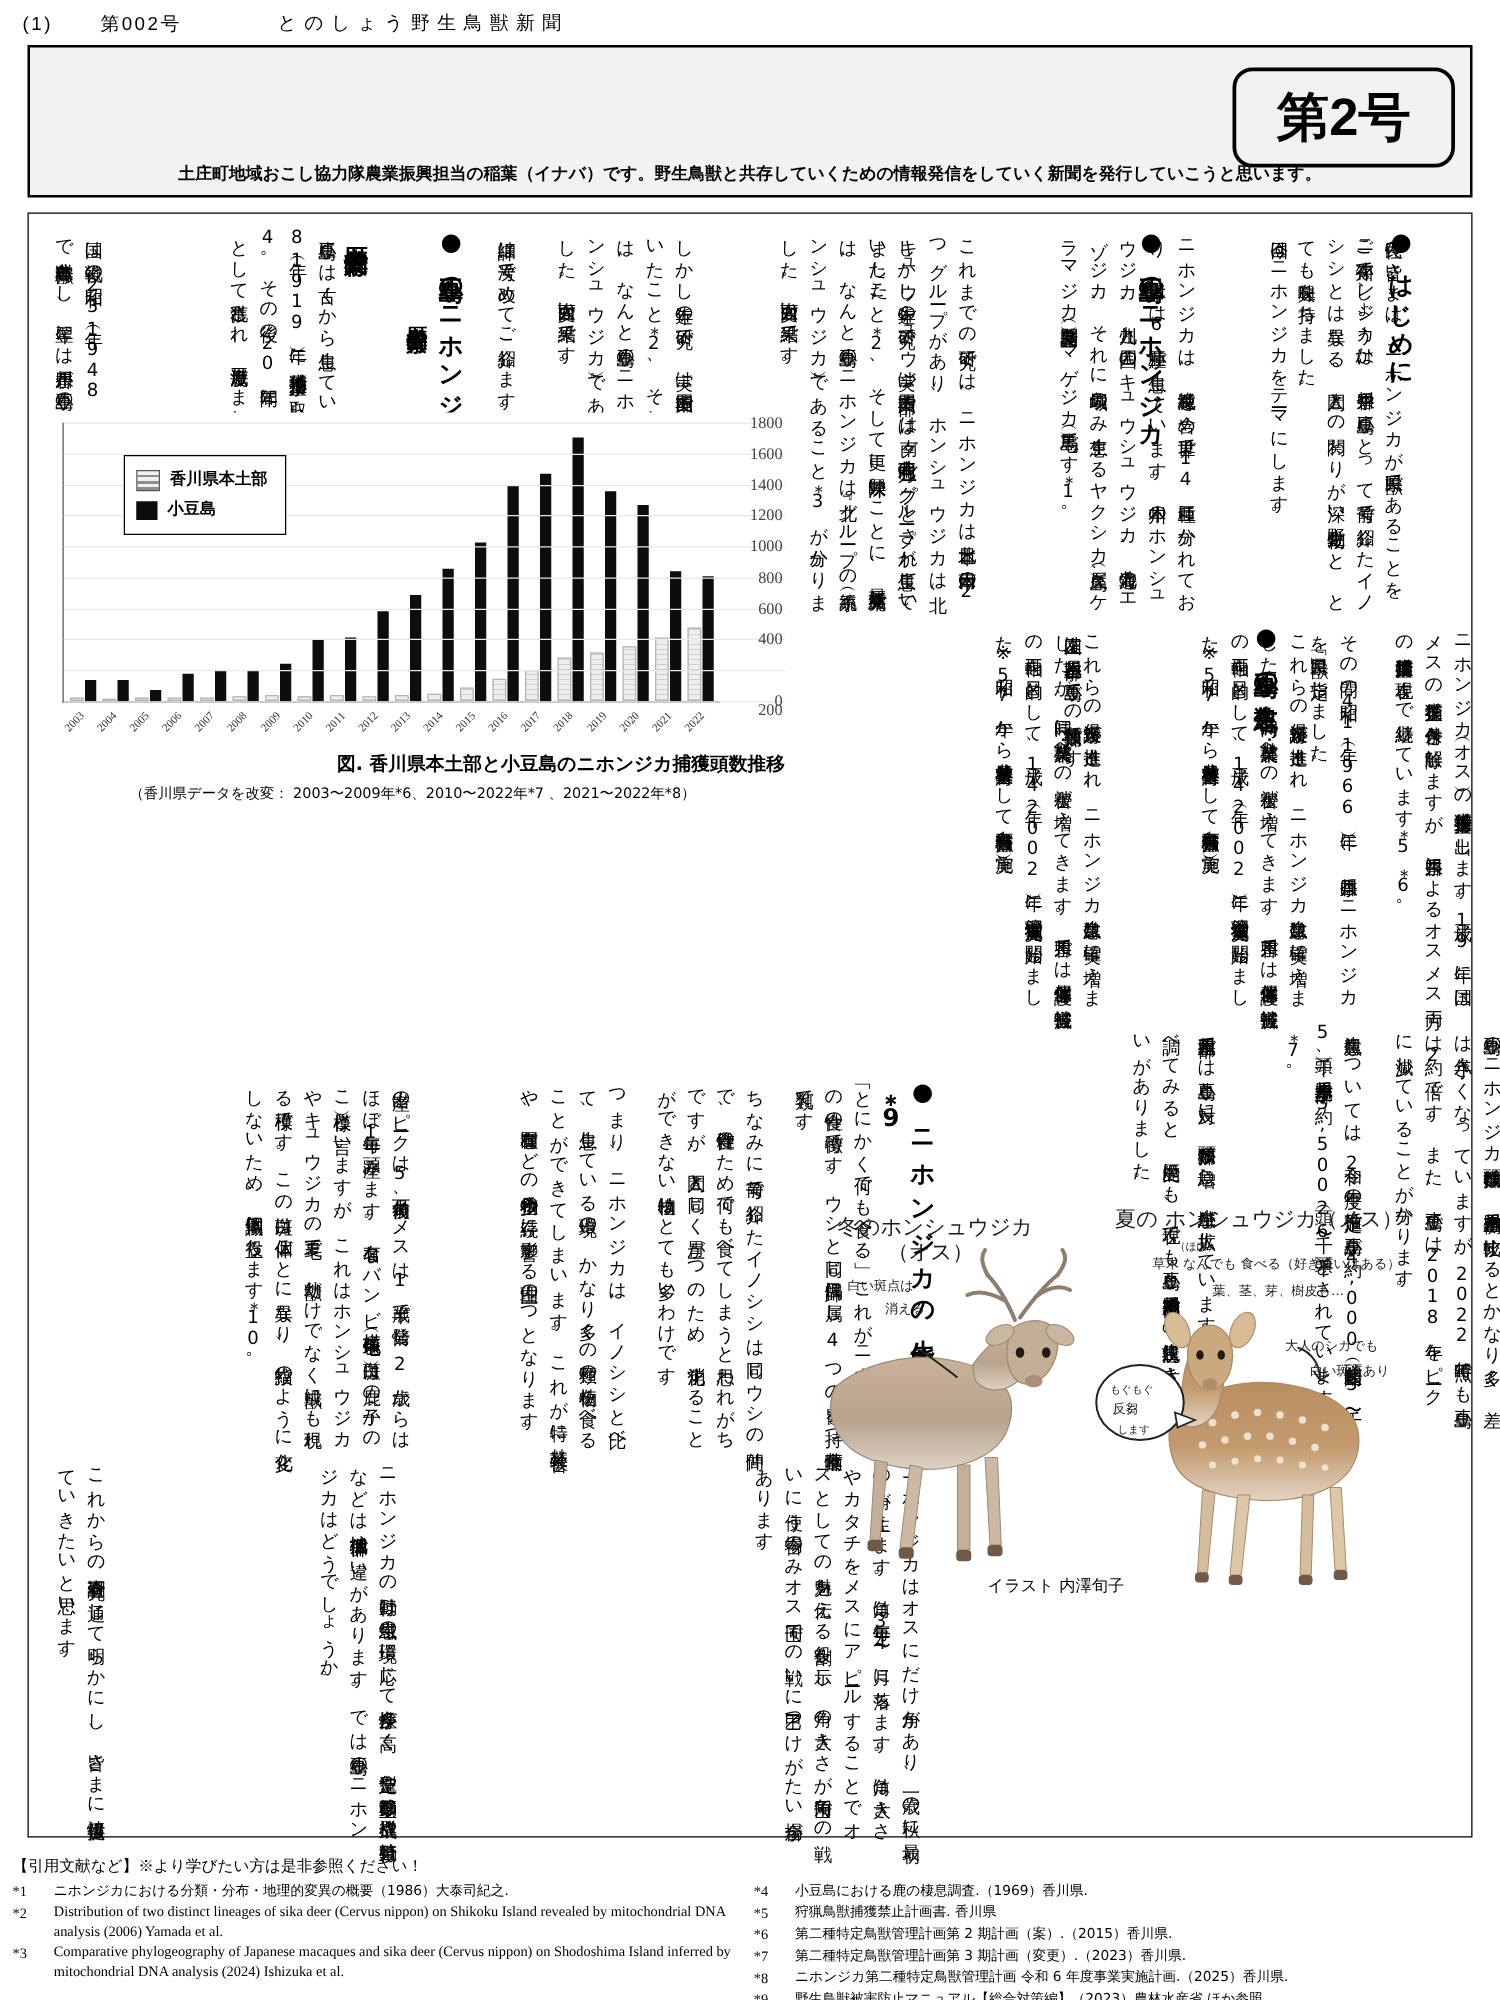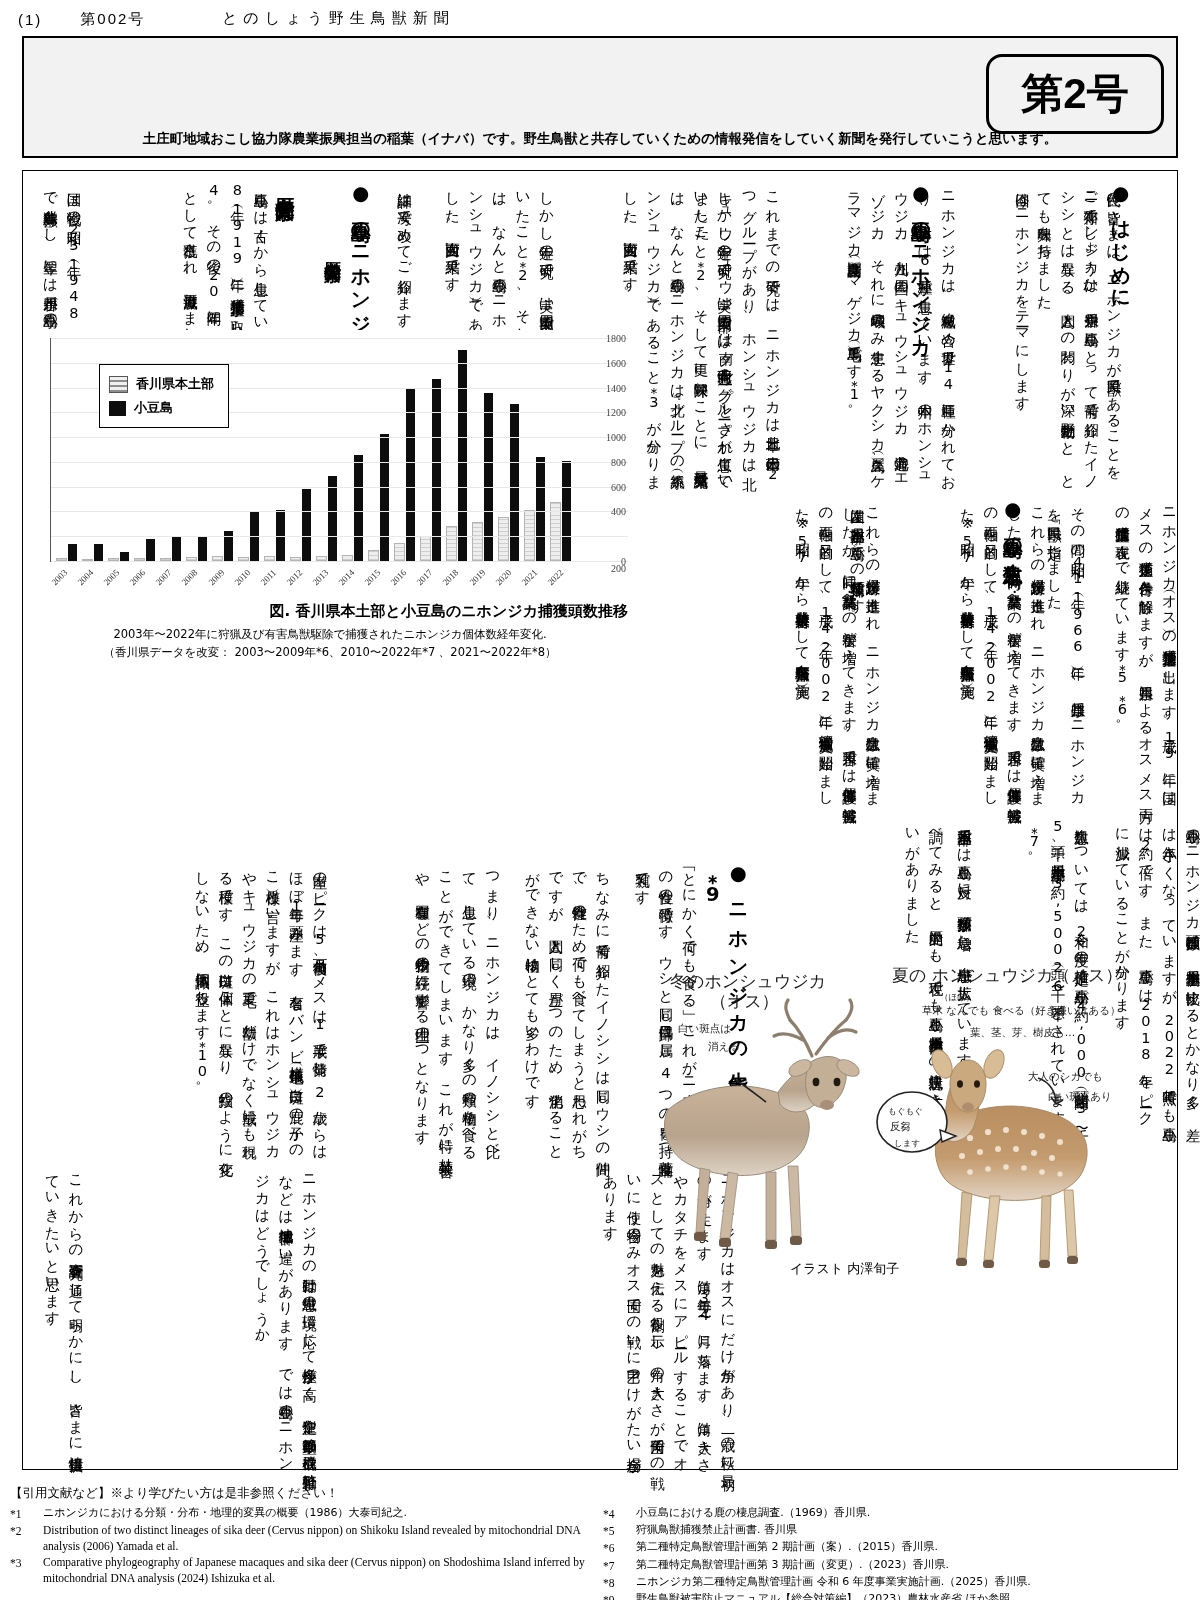--- a/index.html
+++ b/index.html
@@ -84,21 +84,21 @@
     position:absolute;left:28px;top:330px;width:600px;height:305px;
     background:#fff;
   }
   .chart{position:relative;width:600px;height:268px;}
   .plot{
     position:absolute;left:22px;top:8px;right:52px;bottom:36px;
     border-left:1.4px solid #555;border-bottom:1.4px solid #555;
   }
   .gridline{position:absolute;left:0;right:-52px;height:1px;background:#e8e8e8;}
   .ytick{
-    position:absolute;right:-50px;font-size:10px;color:#444;
+    position:absolute;right:-50px;font-size:13px;color:#444;
     transform:translateY(-50%);width:46px;text-align:right;
     font-family:"Liberation Serif",serif;
   }
   .bars{position:absolute;left:0;right:0;bottom:0;top:0;display:flex;
         align-items:flex-end;justify-content:space-between;padding:0 2px;}
   .grp{display:flex;align-items:flex-end;gap:1px;height:100%;flex:1;justify-content:center;}
   .bar{width:9px;}
   .bar.mainland{
     background:#e2e2e2;border:0.8px solid #b4b4b4;
     background-image:repeating-linear-gradient(0deg,#cfcfcf 0 1px,#eeeeee 1px 4px);
@@ -346,21 +346,20 @@
           <div class="xt">2017</div>
           <div class="xt">2018</div>
           <div class="xt">2019</div>
           <div class="xt">2020</div>
           <div class="xt">2021</div>
           <div class="xt">2022</div>
         </div>
     </div>
     <div class="figcap">図. 香川県本土部と小豆島のニホンジカ捕獲頭数推移</div>
     <div class="figsub">
-      <div>2003年〜2022年に狩猟及び有害鳥獣駆除で捕獲されたニホンジカ個体数経年変化.</div>
       <div>（香川県データを改変： 2003〜2009年*6、2010〜2022年*7 、2021〜2022年*8）</div>
     </div>
   </div>
 
   <div class="vcol heading" style="left:700px;top:862px;height:200px;">●ニホンジカの生態 ＊9</div>
   <div class="vcol" style="left:630px;top:862px;height:290px;">「とにかく何でも食べる」、これがニホンジカの食性の特徴です。ウシと同じ偶蹄目に属し、4つの胃を持つ草食性哺乳類です。</div>
   <div class="vcol" style="left:520px;top:862px;height:290px;">ちなみに前号で紹介したイノシシは同じウシの仲間で、雑食性のため何でも食べてしまうと思われがちですが、人間と同じく胃が一つのため、消化することができない植物はとても多いわけです。</div>
   <div class="vcol" style="left:410px;top:862px;height:290px;">つまり、ニホンジカは、イノシシと比べて、生息している環境の、かなり多くの種類の植物を食べることができてしまいます。これが特に林業被害や、固有種などの希少植物の存続に影響する理由の一つとなります。</div>
   <div class="vcol" style="left:190px;top:862px;height:290px;">出産のピークは5月下旬前後、メスは1歳半で発情し、2歳からはほぼ毎年1頭産みます。有名なバンビ模様（茶色地に白斑）は鹿の子（かのこ）模様と言いますが、これはホンシュウジカやキュウジカの夏毛で、幼獣だけでなく成獣にも現れる模様です。この白斑は個体ごとに異なり、指紋のように変化しないため、個体識別に役立ちます＊10。</div>
   <div class="vcol" style="left:598px;top:1165px;height:300px;">ニホンジカはオスにだけ角があり、一歳の秋に最初の角が生えます。角は毎年3〜4月に落ちます。角は大きさやカタチをメスにアピールすることでオスとしての魅力を伝える役割を示し、角の大きさが角同士での戦いに使う場合のみオス同士での戦いに甲乙つけがたい場合があります。</div>

